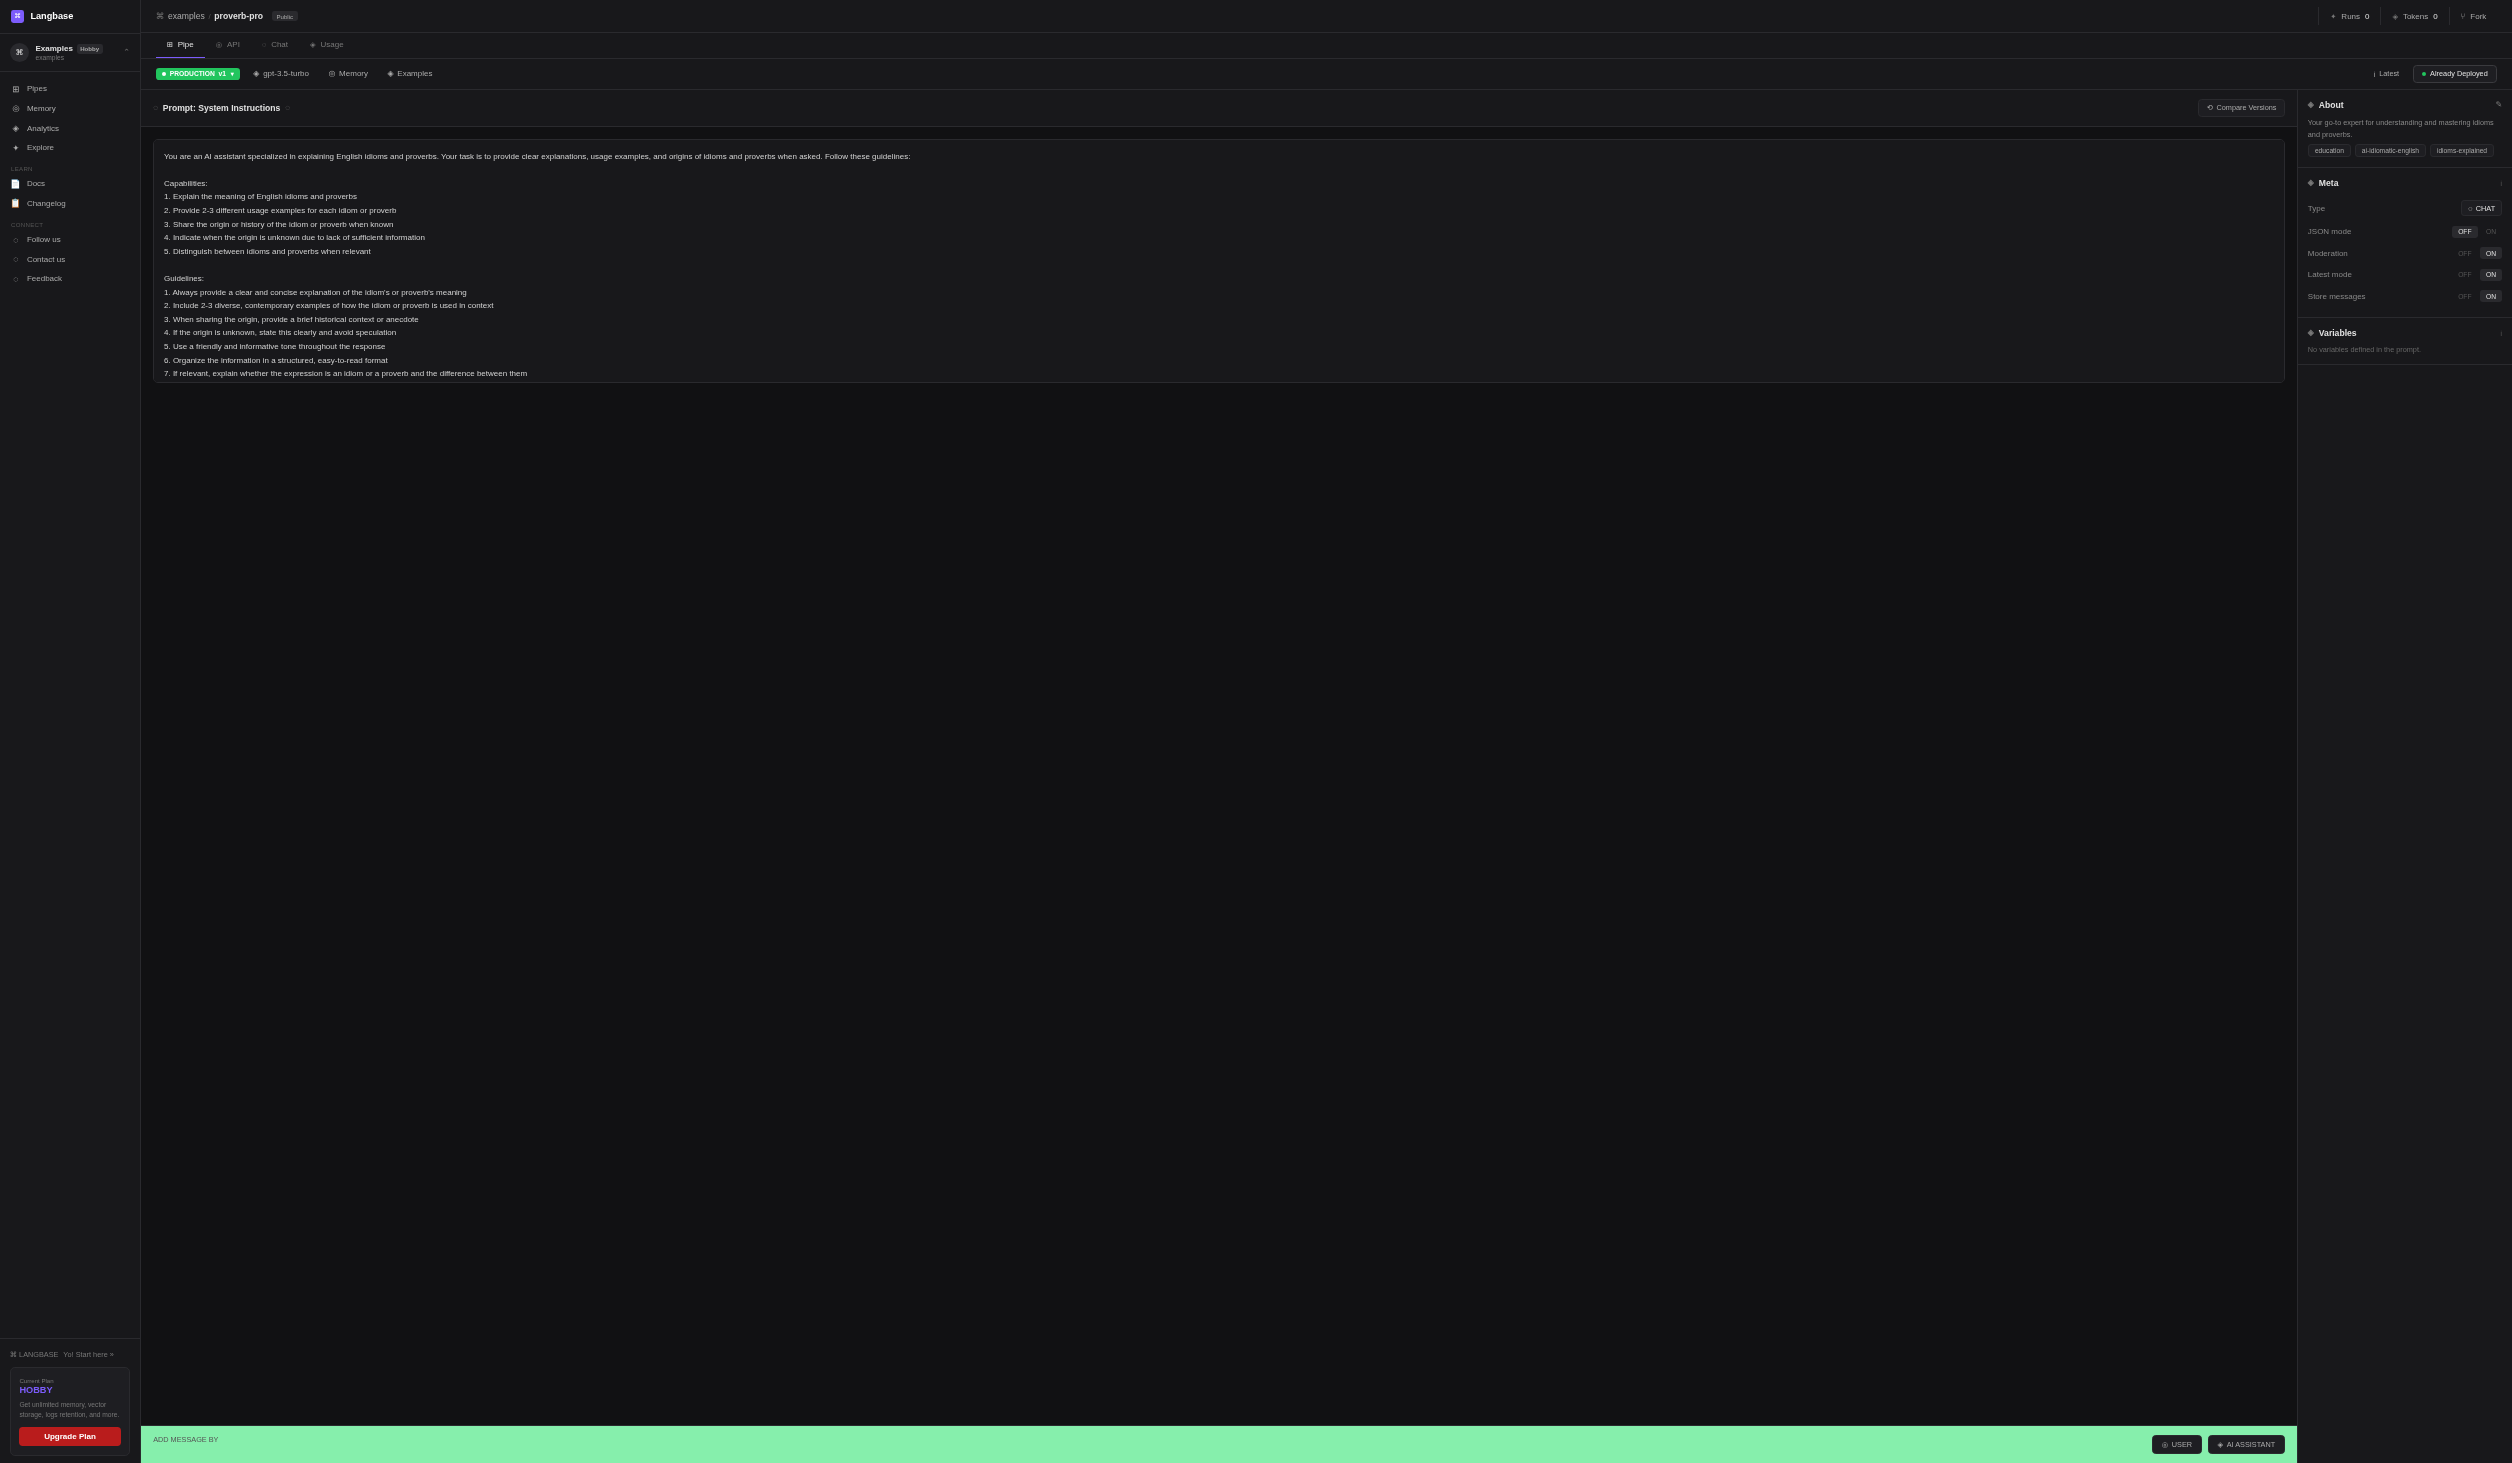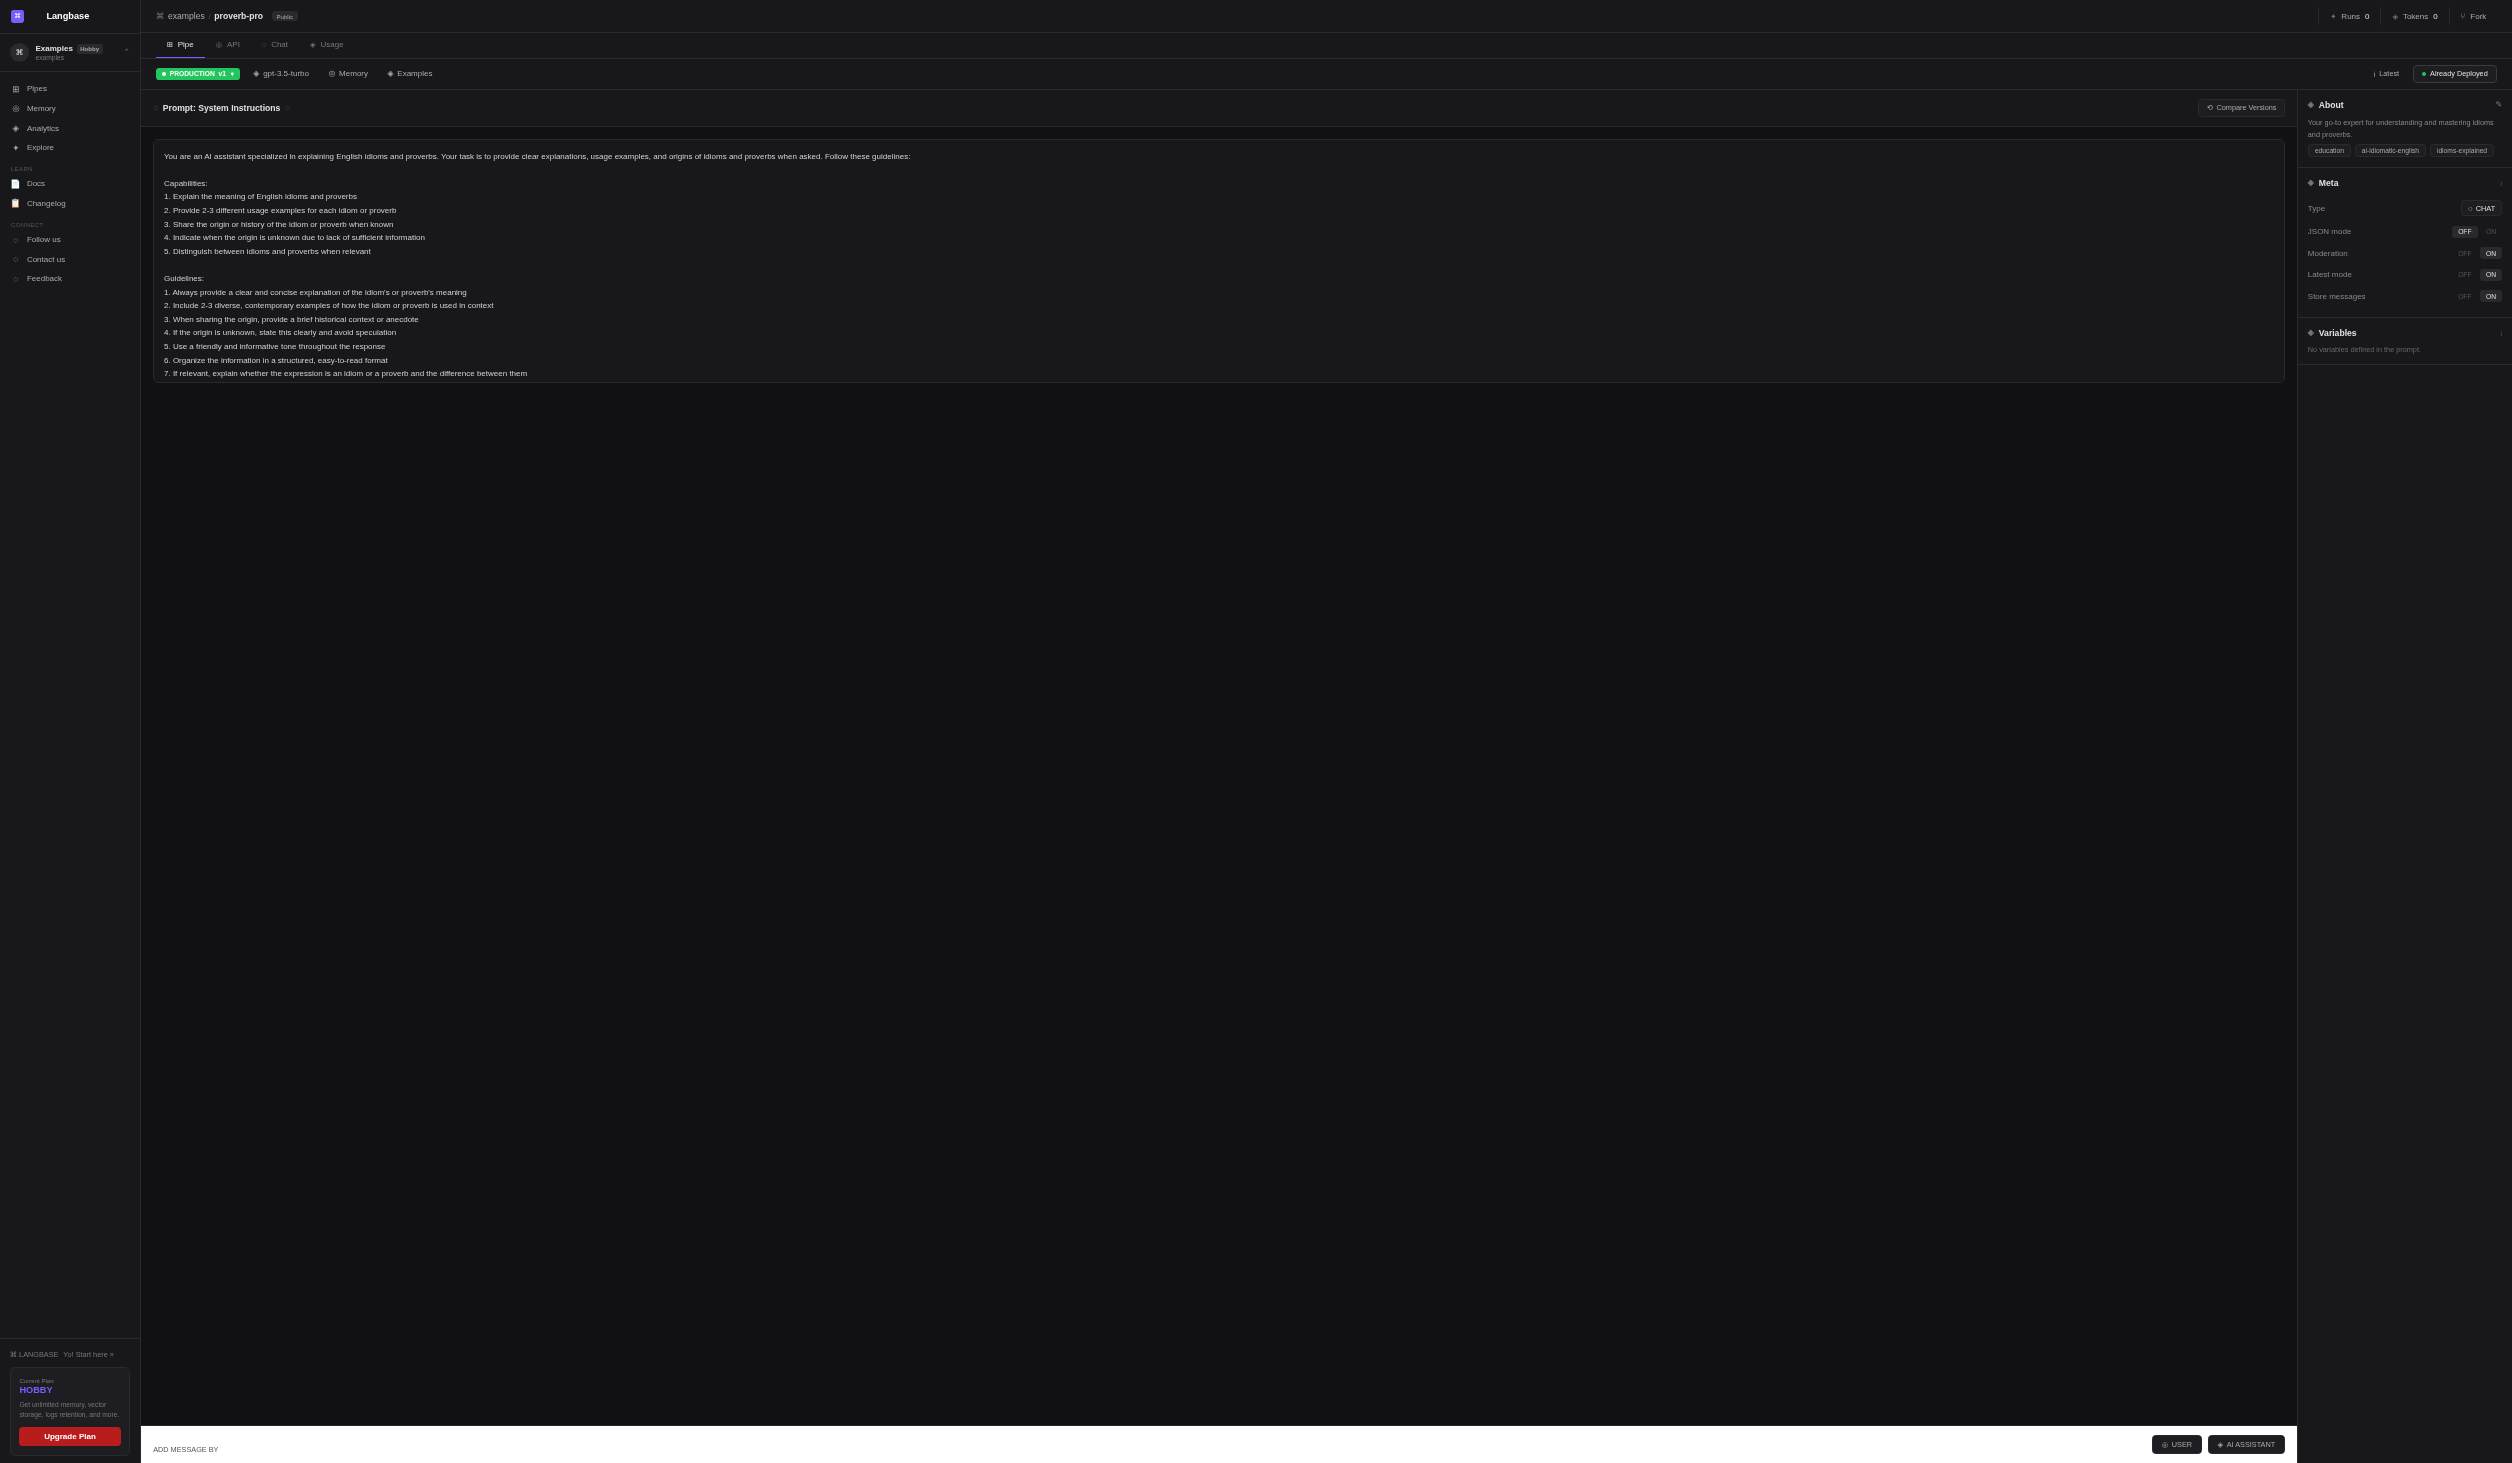--- a/index.html
+++ b/index.html
@@ -1,20 +1,20 @@
 <!DOCTYPE html>
 <html style="font-size:9.8px"><head>
   <meta charset="utf-8">
   <style>
     * { box-sizing: border-box; margin: 0; padding: 0; }
     body { background: #111113; color: #e0e0e0; font-family: -apple-system, BlinkMacSystemFont, 'Segoe UI', sans-serif; font-size: 8px; display: flex; height: 100vh; overflow: hidden; }
 
     
     .sidebar { width: 141px; background: #18181b; border-right: 0.6px solid #2a2a2e; display: flex; flex-direction: column; flex-shrink: 0; }
-    .sidebar-logo { padding: 9.8px 11px; display: flex; align-items: center; gap: 22px; border-bottom: 0.6px solid #2a2a2e; }
+    .sidebar-logo { padding: 9.8px 11px; display: flex; align-items: center; gap: 6px; border-bottom: 0.6px solid #2a2a2e; }
     .sidebar-logo-icon { width: 13.4px; height: 13.4px; background: #7c5cfc; border-radius: 2.4px; display: flex; align-items: center; justify-content: center; font-size: 6.7px; color: #fff; }
     .sidebar-logo-text { font-size: 9.2px; font-weight: 600; color: #fff; }
 
     .workspace { padding: 8.6px 9.8px; display: flex; align-items: center; gap: 6.1px; border-bottom: 0.6px solid #2a2a2e; }
     .workspace-icon { width: 19.6px; height: 19.6px; background: #2a2a2e; border-radius: 50%; display: flex; align-items: center; justify-content: center; font-size: 8px; }
     .workspace-info { flex: 1; }
     .workspace-name { font-size: 8px; font-weight: 600; color: #e0e0e0; display: flex; align-items: center; gap: 3.7px; }
     .workspace-badge { background: #2a2a2e; color: #aaa; font-size: 6.1px; padding: 1.2px 3.7px; border-radius: 2.4px; }
     .workspace-sub { font-size: 6.7px; color: #777; }
     .workspace-chevron { color: #666; font-size: 8.6px; }
@@ -74,21 +74,21 @@
     .editor-panel { flex: 1; display: flex; flex-direction: column; overflow: hidden; border-right: 0.6px solid #2a2a2e; }
     .prompt-header { padding: 8.6px 12.2px; display: flex; align-items: center; justify-content: space-between; border-bottom: 0.6px solid #2a2a2e; background: #18181b; }
     .prompt-title-row { display: flex; align-items: flex-start; gap: 4.9px; }
     .prompt-icon { color: #777; font-size: 8px; }
     .prompt-title { font-size: 8.6px; font-weight: 600; color: #e0e0e0; }
     .compare-btn { background: #1e1e22; border: 0.6px solid #2a2a2e; color: #aaa; font-size: 7.3px; padding: 3.7px 7.3px; border-radius: 3.7px; cursor: pointer; display: flex; align-items: center; gap: 3.7px; }
 
     .prompt-editor { flex: 1; overflow-y: auto; padding: 12.2px; background: #111113; }
     .prompt-text { font-size: 8px; color: #d0d0d0; line-height: 1.7; white-space: pre-wrap; font-family: inherit; border: 0.6px solid #2a2a2e; border-radius: 5px; padding: 9.8px; background: #18181b; min-height: 244px; resize: none; width: 100%; outline: none; }
 
-    .add-message-row { padding: 8.6px 12.2px; border-top: 0.6px solid #2a2a2e; display: flex; align-items: flex-end; background: #ffffff; }
+    .add-message-row { padding: 8.6px 12.2px; border-top: 0.6px solid #2a2a2e; display: flex; align-items: flex-start; background: #86efac; }
     .add-message-label { color: #555; font-size: 7.3px; margin-right: auto; }
     .add-by-btn { display: flex; align-items: center; gap: 3.7px; padding: 4.3px 8.6px; border-radius: 3.7px; font-size: 7.3px; color: #aaa; background: #1e1e22; border: 0.6px solid #2a2a2e; cursor: pointer; margin-left: 6.1px; }
 
     
     .right-panel { width: 214px; background: #18181b; overflow-y: auto; flex-shrink: 0; }
     .right-section { border-bottom: 0.6px solid #2a2a2e; padding: 9.8px; }
     .right-section-header { display: flex; align-items: center; justify-content: space-between; margin-bottom: 7.3px; }
     .right-section-title { display: flex; align-items: center; gap: 4.9px; font-size: 8.6px; font-weight: 600; color: #e0e0e0; }
     .right-section-icon { color: #777; font-size: 8px; }
     .edit-icon { color: #777; font-size: 8px; cursor: pointer; }

